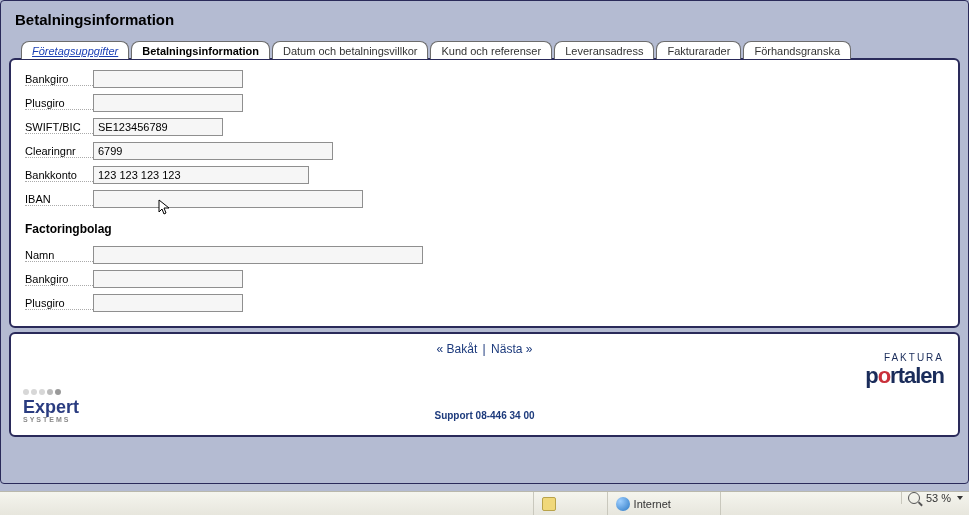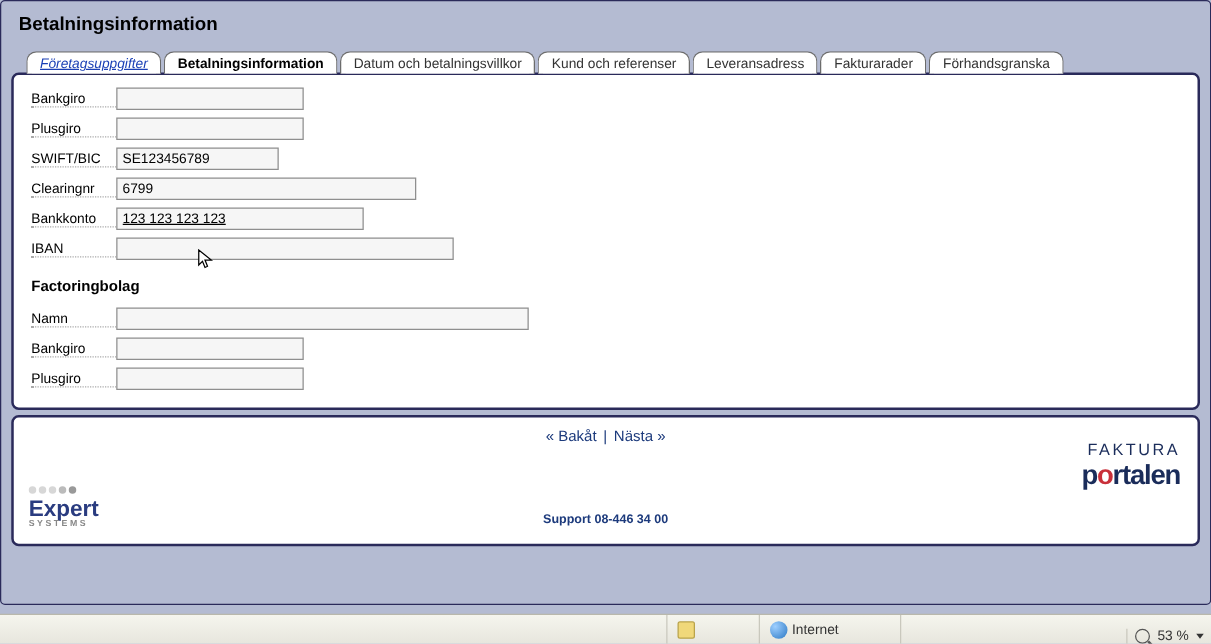--- a/index.html
+++ b/index.html
@@ -109,40 +109,40 @@
 .dots { display:flex; gap:2px; margin-bottom:2px;}
 .dots span{width:6px;height:6px;background:#d7d7d7;border-radius:50%;}
 .dots span:nth-child(4){background:#bbb;}
 .dots span:nth-child(5){background:#999;}
 .logo-right {
   position: absolute;
   right: 14px;
   top: 18px;
   text-align: right;
 }
-.logo-right .small { font-size: 13px; color:#1a2c5a; letter-spacing: 2px;}
+.logo-right .small { font-size: 10px; color:#1a2c5a; letter-spacing: 2px;}
 .logo-right .big { font-size: 22px; font-weight: bold; color: #1a2c5a; letter-spacing: -1px;}
 .logo-right .o { color: #c9303a; }
 .support {
   text-align: center;
   font-size: 10px;
   font-weight: bold;
   color: #1c3a7c;
   position: absolute;
   bottom: 14px;
   left: 0; right: 0;
 }
 .statusbar {
   position: absolute;
   bottom: 0; left: 0; right: 0;
   height: 24px;
   background: linear-gradient(#f5f5ee,#e7e6dd);
   border-top: 1px solid #b9b8ac;
   display: flex;
-  align-items: flex-end;
+  align-items: flex-start;
   font-size: 11px;
   color: #333;
   gap: 41px;
 }
 .status-sect {
   height: 100%; display:flex; align-items:center;
   padding: 0 8px;
   border-left: 1px solid #c9c8bd;
 }
 .status-spacer { flex: 1; border-left:none;}
@@ -189,21 +189,21 @@
     <div class="form-row">
       <div class="form-label">SWIFT/BIC</div>
       <input class="form-input" style="width: 130px;" value="SE123456789">
     </div>
     <div class="form-row">
       <div class="form-label">Clearingnr</div>
       <input class="form-input" style="width: 240px;" value="6799">
     </div>
     <div class="form-row">
       <div class="form-label">Bankkonto</div>
-      <input class="form-input" style="width: 198px; text-decoration: underline;" value="123 123 123 123">
+      <input class="form-input" style="width: 216px;" value="123 123 123 123">
     </div>
     <div class="form-row">
       <div class="form-label">IBAN</div>
       <input class="form-input" style="width: 270px;" value="">
     </div>
 
     <div class="section-heading">Factoringbolag</div>
 
     <div class="form-row">
       <div class="form-label">Namn</div>

